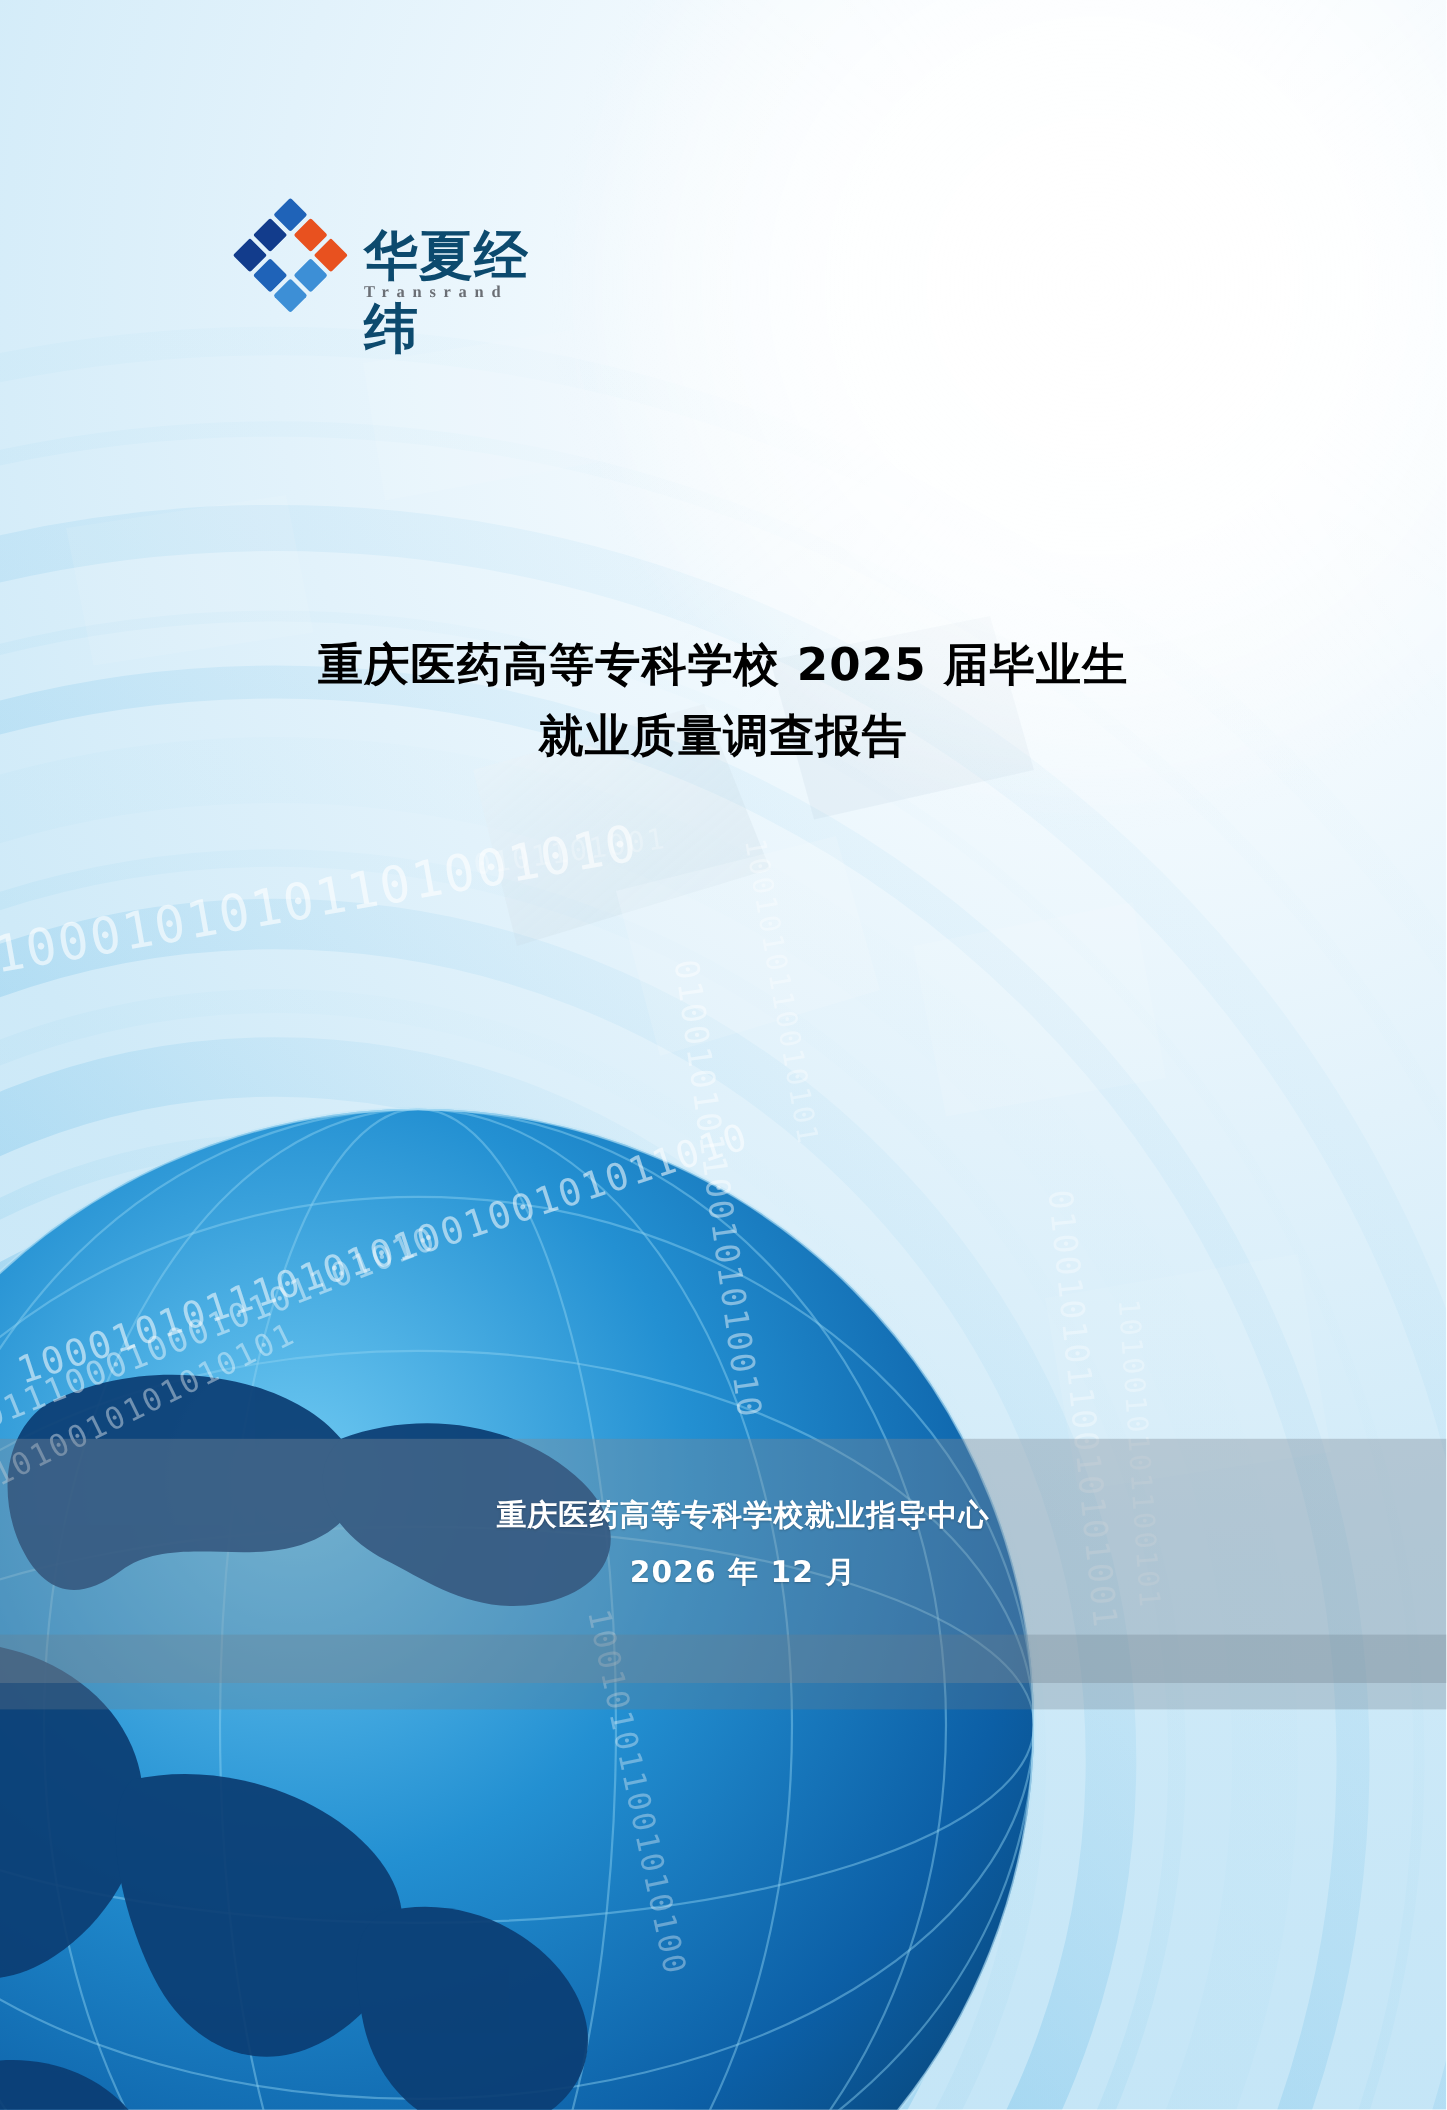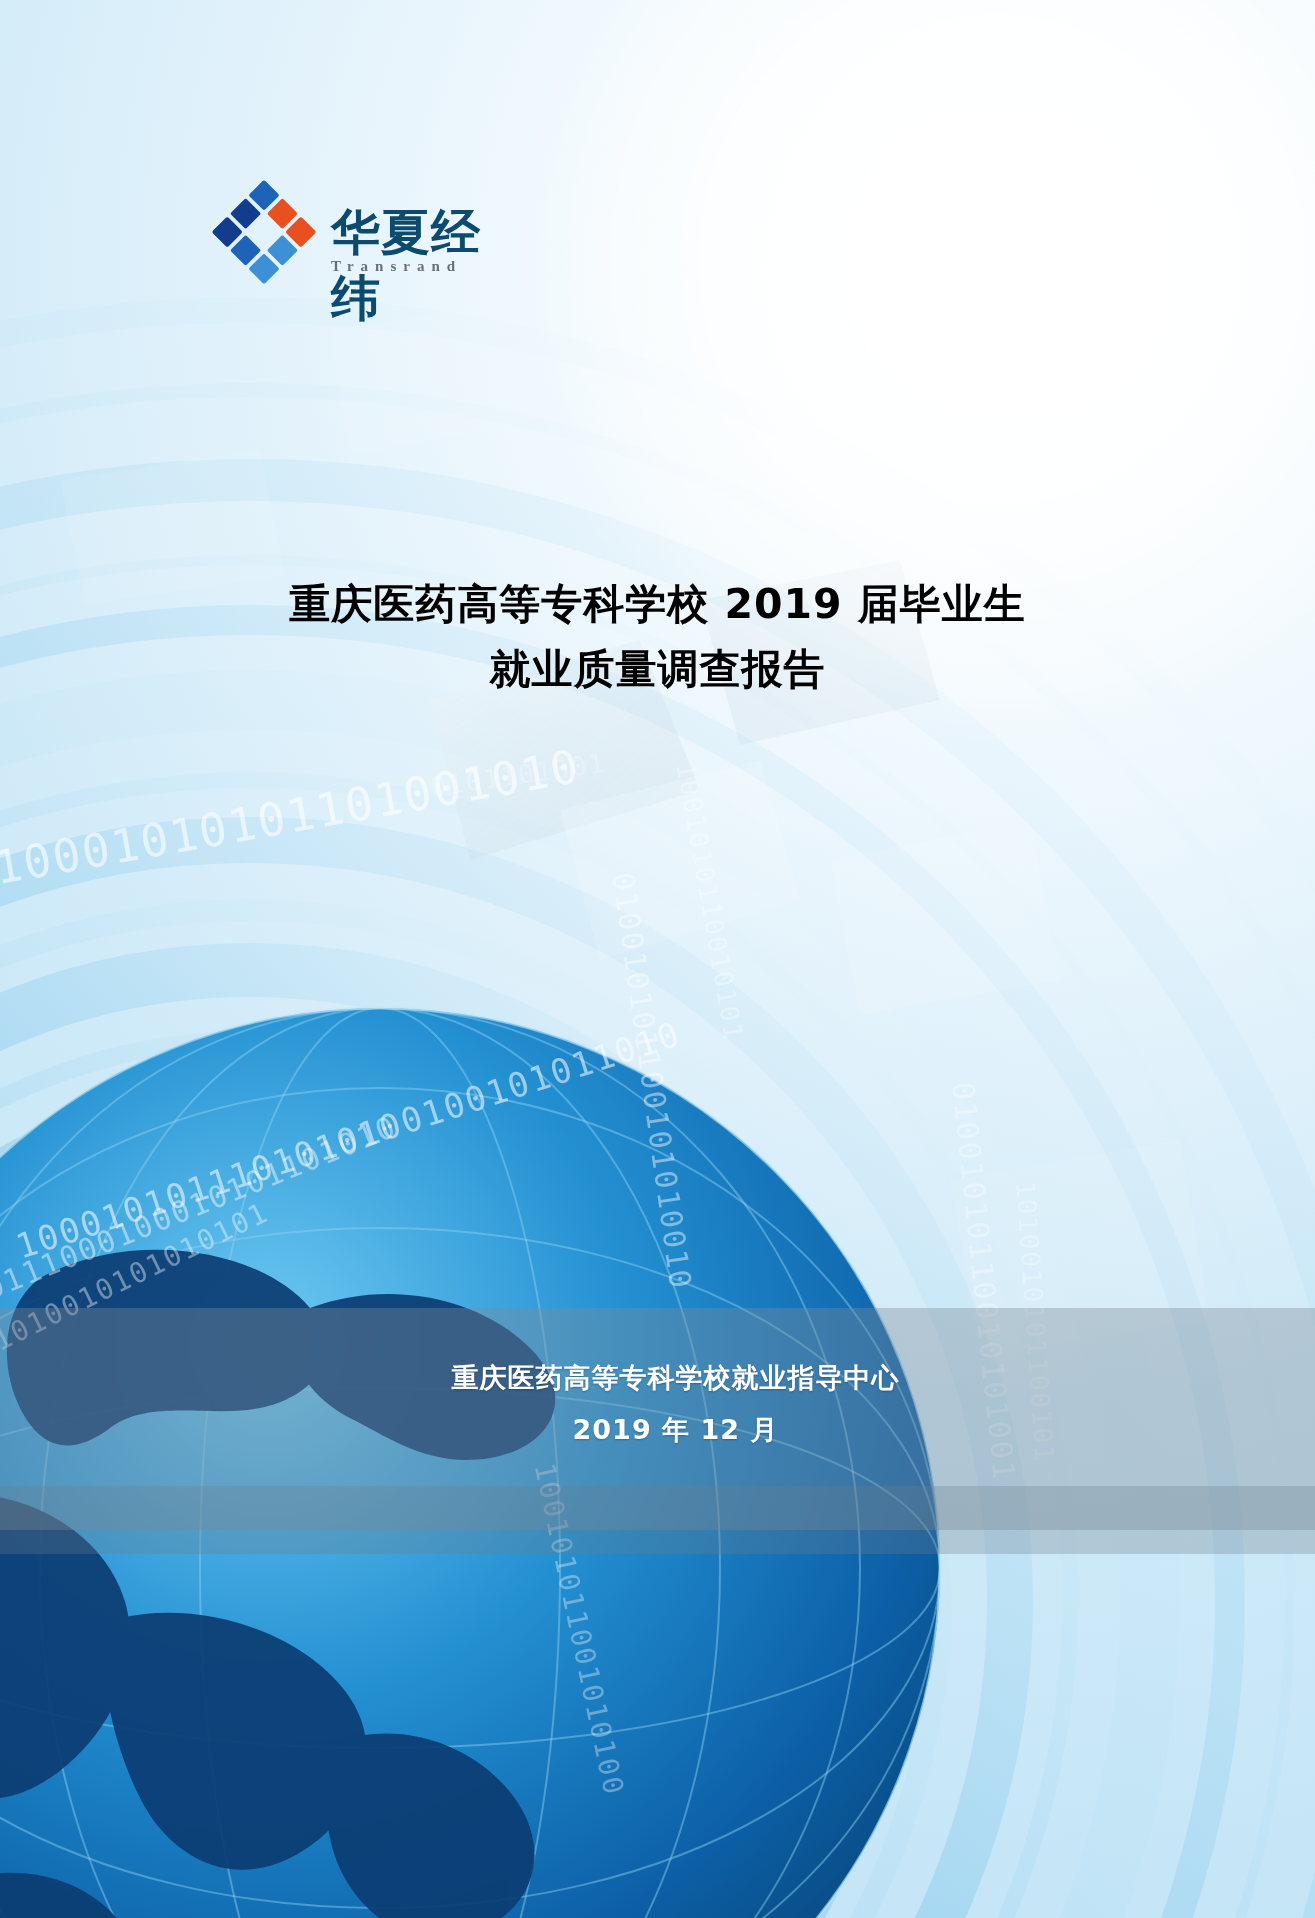--- a/index.html
+++ b/index.html
@@ -292,23 +292,23 @@
           <rect x="0" y="52" width="22" height="22" rx="2" fill="#123C8C"></rect>
           <rect x="26" y="52" width="22" height="22" rx="2" fill="#1F63B8"></rect>
           <rect x="52" y="52" width="22" height="22" rx="2" fill="#3D8FD6"></rect>
         </g>
       </svg>
       <div class="logo-cn">华夏经纬</div>
       <div class="logo-en">Transrand</div>
     </div>
 
     <h1 class="title">
-      <span class="line">重庆医药高等专科学校 2019 届毕业生</span>
+      <span class="line">重庆医药高等专科学校 2025 届毕业生</span>
       <span class="line">就业质量调查报告</span>
     </h1>
 
     <div class="footer">
       <span class="line">重庆医药高等专科学校就业指导中心</span>
-      <span class="line">2019 年 12 月</span>
+      <span class="line">2026 年 12 月</span>
     </div>
 
   </div>
 </div>
 
 </body></html>

